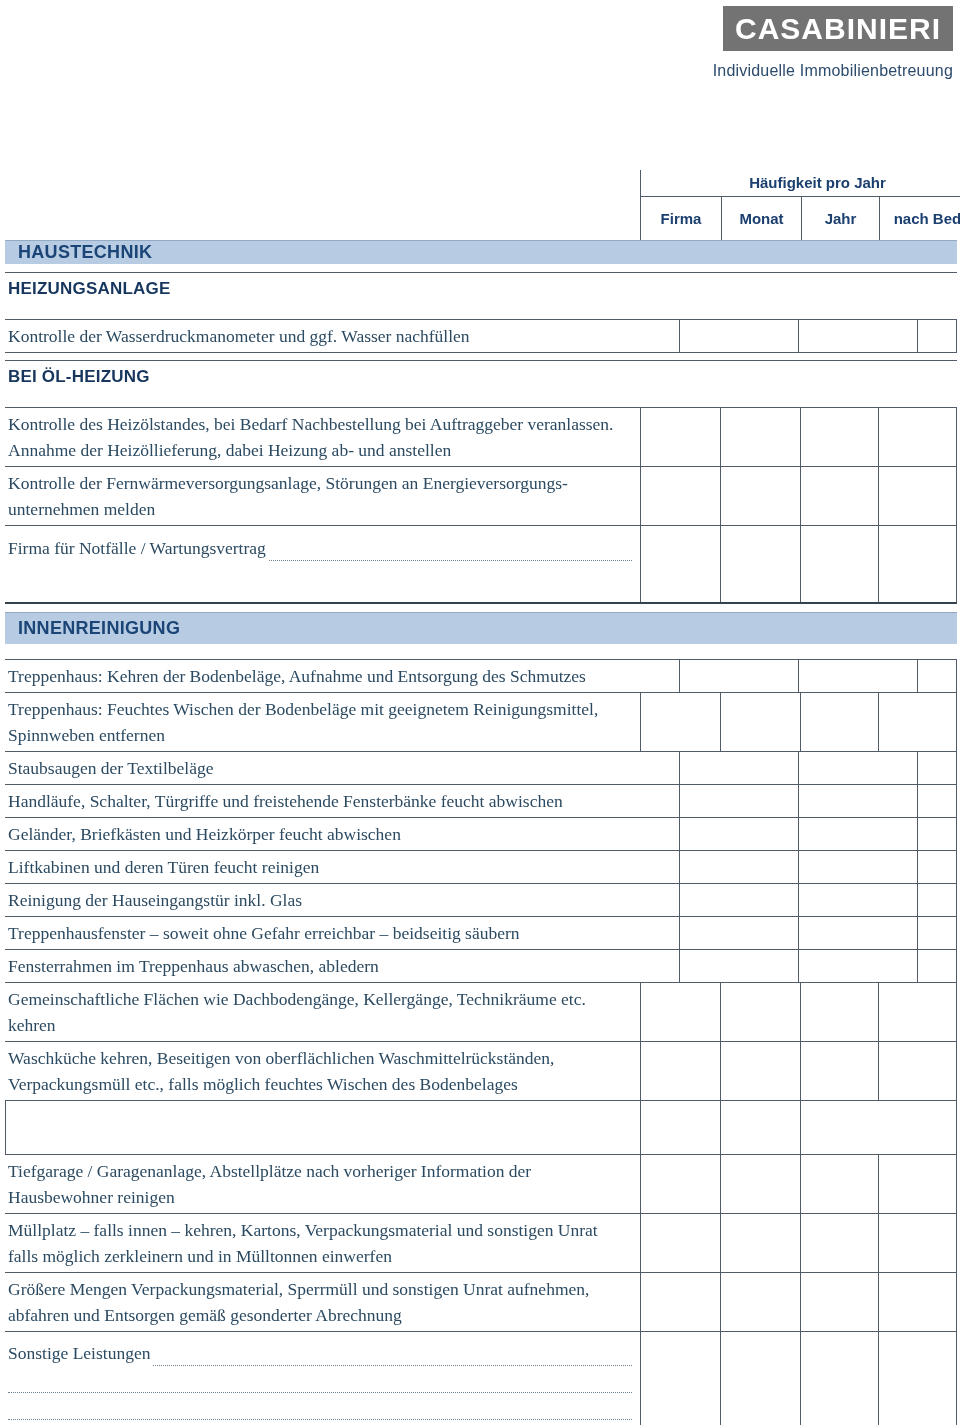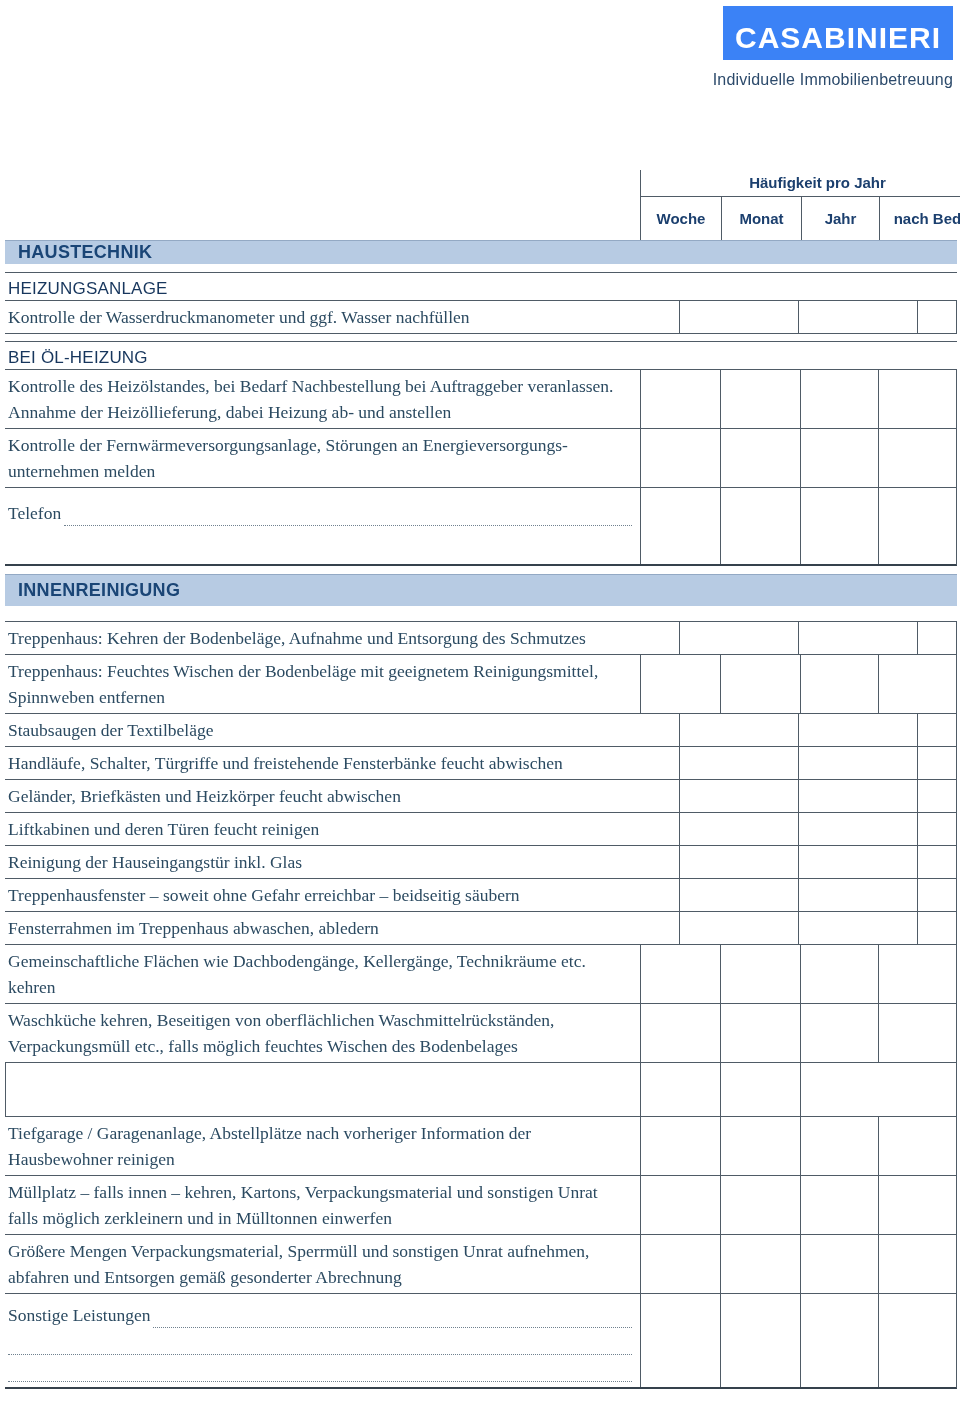--- a/index.html
+++ b/index.html
@@ -9,23 +9,23 @@
     font-family: "Liberation Sans", sans-serif;
     position: relative; overflow: hidden;
     color: #17365d;
   }
   .page { position: absolute; inset: 0; }
 
   
   .brand { position: absolute; top: 6px; right: 7px; text-align: right; }
   .logo-box {
     display: inline-block;
-    background: #3b82f6; color: #ffffff;
+    background: #737373; color: #ffffff;
     font-weight: bold; font-size: 30px; letter-spacing: 1px;
-    padding: 15px 12px 5px 12px;
+    padding: 6px 12px 5px 12px;
   }
   .tagline {
     margin-top: 11px; color: #2c4a6b;
     font-size: 16px; letter-spacing: 0.2px;
   }
 
   
   .content { position: absolute; top: 170px; left: 5px; width: 952px; }
 
   
@@ -50,21 +50,21 @@
     display: flex; align-items: center;
     padding-left: 13px; font-weight: bold; font-size: 18px;
     color: #1a4576; letter-spacing: 0.3px;
   }
   .band.h36 { height: 24px; }
   .band.h31 { height: 32px; margin-top: 8px; }
 
   
   .subhead {
     border-top: 1px solid #4f5b66; border-bottom: 1px solid #4f5b66;
-    padding: 6px 0 1px 3px; font-weight: normal; font-size: 17px;
+    padding: 6px 0 20px 3px; font-weight: bold; font-size: 17px;
     color: #17365d; letter-spacing: 0.2px;
   }
   .subhead.mt8 { margin-top: 8px; }
   .subhead.mt7 { margin-top: 7px; }
 
   
   .row {
     display: grid; grid-template-columns: 635px 80px 80px 78px 1fr;
     border-bottom: 1px solid #4f5b66; border-right: 1px solid #4f5b66;
   }
@@ -103,21 +103,21 @@
   <div class="brand">
     <div class="logo-box">CASABINIERI</div>
     <div class="tagline">Individuelle Immobilienbetreuung</div>
   </div>
 
   <div class="content">
 
     <div class="freq">
       <div class="freq-title">Häufigkeit pro Jahr</div>
       <div class="freq-cols">
-        <div class="freq-col">Woche</div>
+        <div class="freq-col">Firma</div>
         <div class="freq-col">Monat</div>
         <div class="freq-col">Jahr</div>
         <div class="freq-col">nach Bedarf</div>
       </div>
     </div>
 
     <div class="band h36">
       <span>HAUSTECHNIK</span>
     </div>
 
@@ -143,22 +143,22 @@
     <div class="row r53">
       <div class="task">Kontrolle der Fernwärmeversorgungsanlage, Störungen an Energieversorgungs-unternehmen melden</div>
       <div class="cell"></div>
       <div class="cell"></div>
       <div class="cell"></div>
       <div class="cell"></div>
     </div>
 
     <div class="row r78 heavy">
       <div class="task">
-        <div class="fill-line fl-mt9">
-          <span>Telefon</span>
+        <div class="fill-line fl-mt6">
+          <span>Firma für Notfälle / Wartungsvertrag</span>
           <span class="leader"></span>
         </div>
       </div>
       <div class="cell"></div>
       <div class="cell"></div>
       <div class="cell"></div>
       <div class="cell"></div>
     </div>
 
     <div class="band h31">

